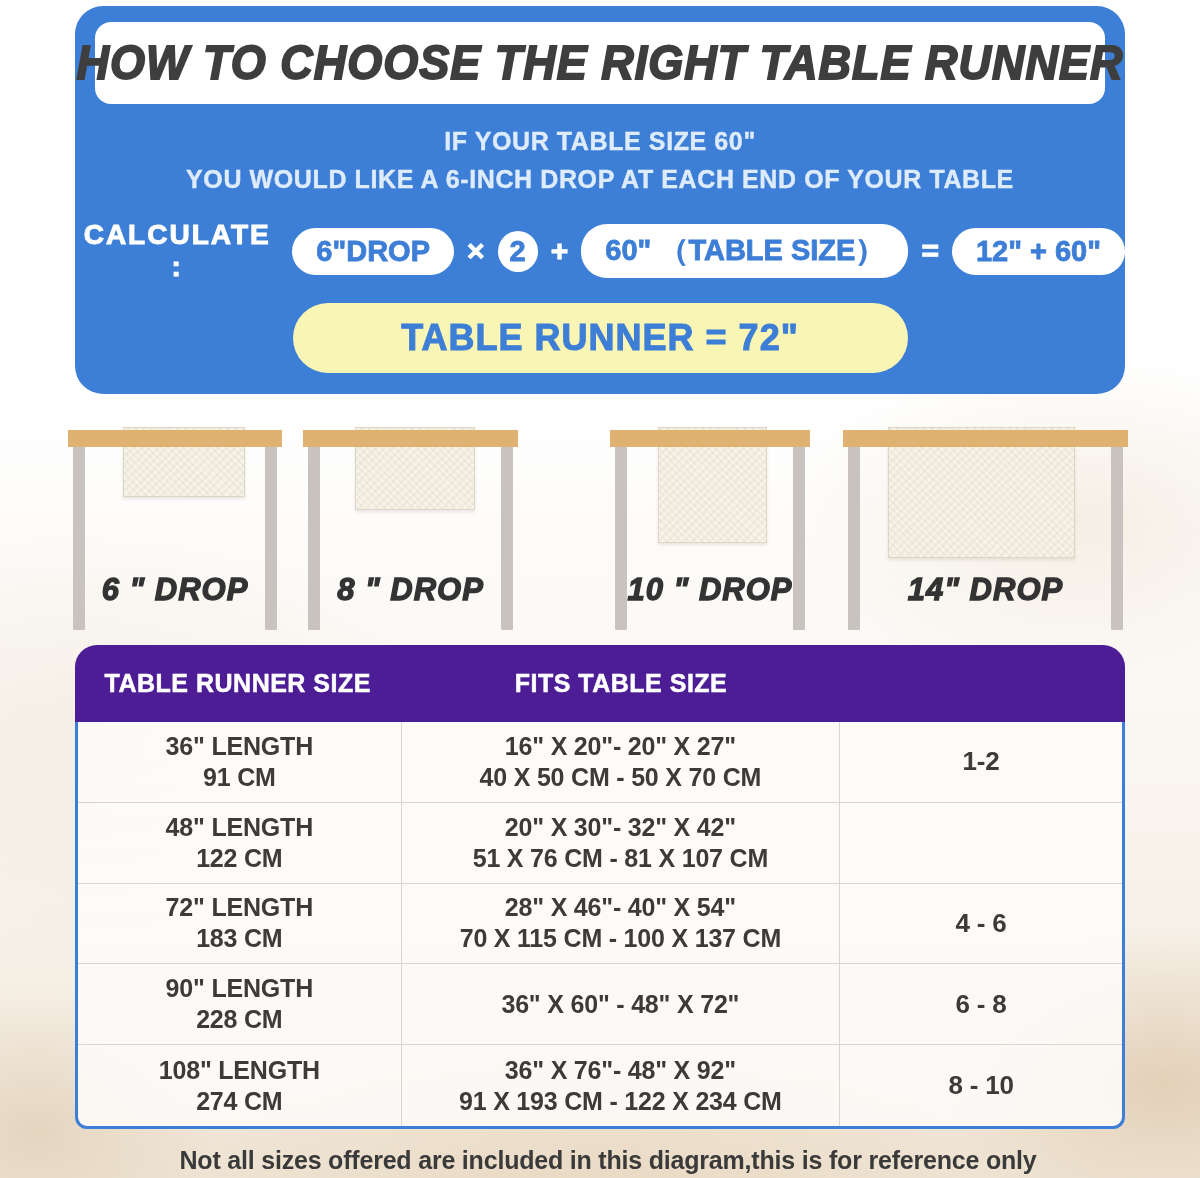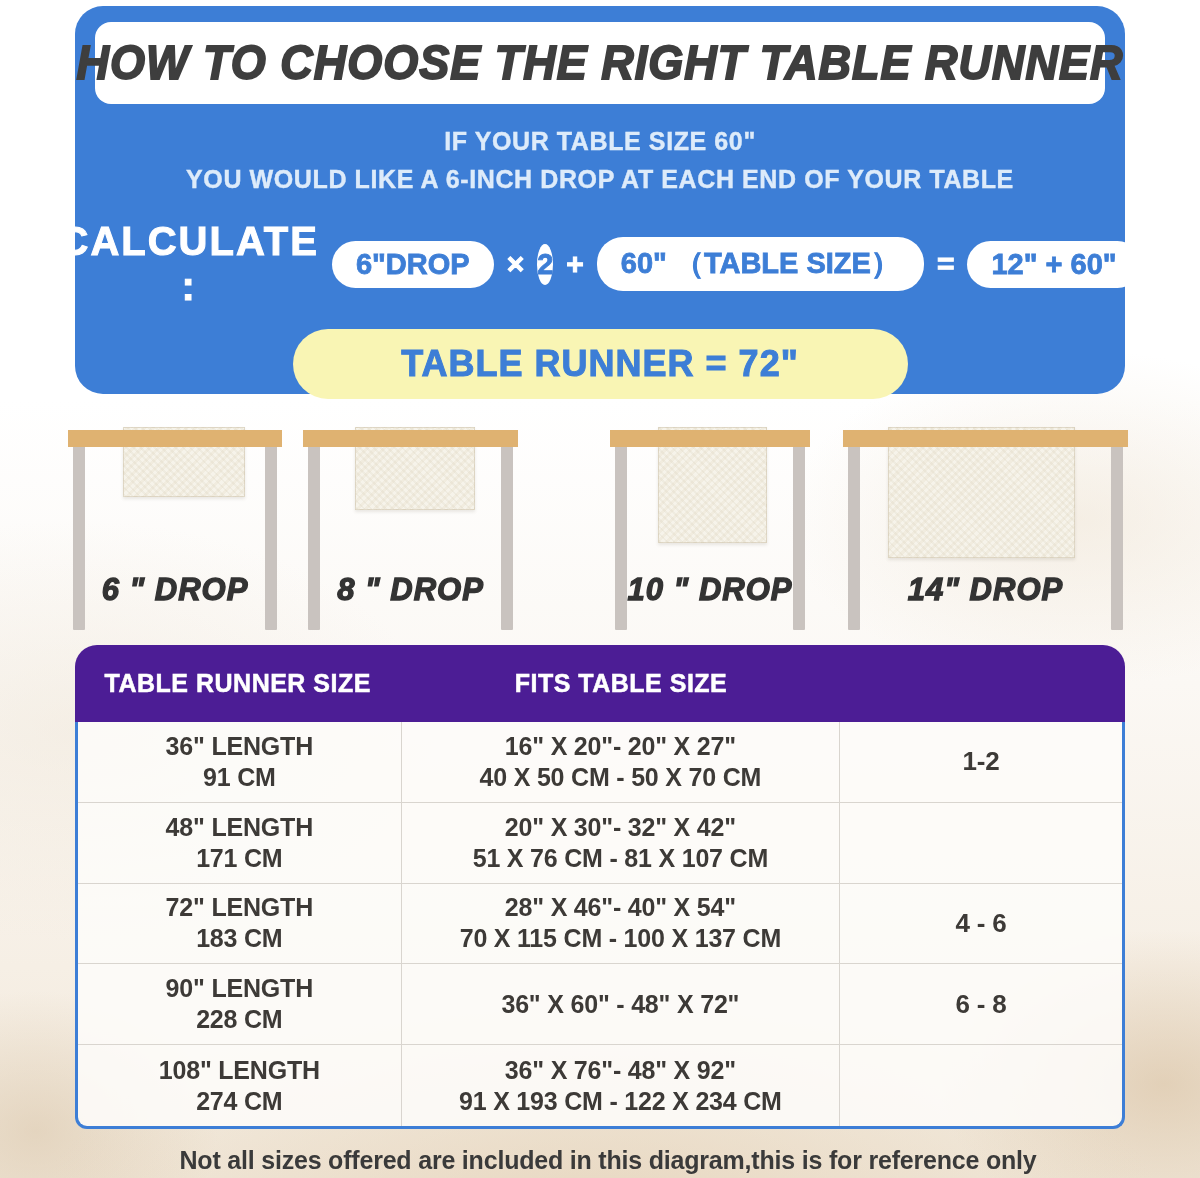--- a/index.html
+++ b/index.html
@@ -36,21 +36,21 @@
     transform:scaleY(1.06);
   }
   .sub{
     margin:9px 0 0;font-size:25px;font-weight:700;color:#ddebfa;
     letter-spacing:.6px;-webkit-text-stroke:.4px #ddebfa;
   }
   .calc-row{
     margin-top:25px;display:flex;align-items:center;justify-content:center;gap:13px;
   }
   .calc-label{
-    font-size:40px;font-weight:700;color:#ffffff;letter-spacing:2px;
+    font-size:28px;font-weight:700;color:#ffffff;letter-spacing:2px;
     -webkit-text-stroke:1px #ffffff;
   }
   .pill{
     background:#ffffff;color:#3d7ed6;border-radius:26px;padding:7px 24px;
     font-size:29px;font-weight:700;-webkit-text-stroke:.8px #3d7ed6;white-space:nowrap;
   }
   .pill.circle{
     width:41px;height:41px;padding:0;border-radius:50%;
     display:flex;align-items:center;justify-content:center;
   }
@@ -193,21 +193,21 @@
       <div class="td">
         <span>16" X 20"- 20" X 27"</span>
         <span>40 X 50 CM - 50 X 70 CM</span>
       </div>
       <div class="td persons">1-2</div>
     </div>
 
     <div class="tr">
       <div class="td">
         <span>48" LENGTH</span>
-        <span>171 CM</span>
+        <span>122 CM</span>
       </div>
       <div class="td">
         <span>20" X 30"- 32" X 42"</span>
         <span>51 X 76 CM - 81 X 107 CM</span>
       </div>
     </div>
 
     <div class="tr">
       <div class="td">
         <span>72" LENGTH</span>
@@ -233,18 +233,19 @@
 
     <div class="tr">
       <div class="td">
         <span>108" LENGTH</span>
         <span>274 CM</span>
       </div>
       <div class="td">
         <span>36" X 76"- 48" X 92"</span>
         <span>91 X 193 CM - 122 X 234 CM</span>
       </div>
+      <div class="td persons">8 - 10</div>
     </div>
 
   </div>
 </section>
 
 <p class="footnote">Not all sizes offered are included in this diagram,this is for reference only</p>
 
 </body></html>

